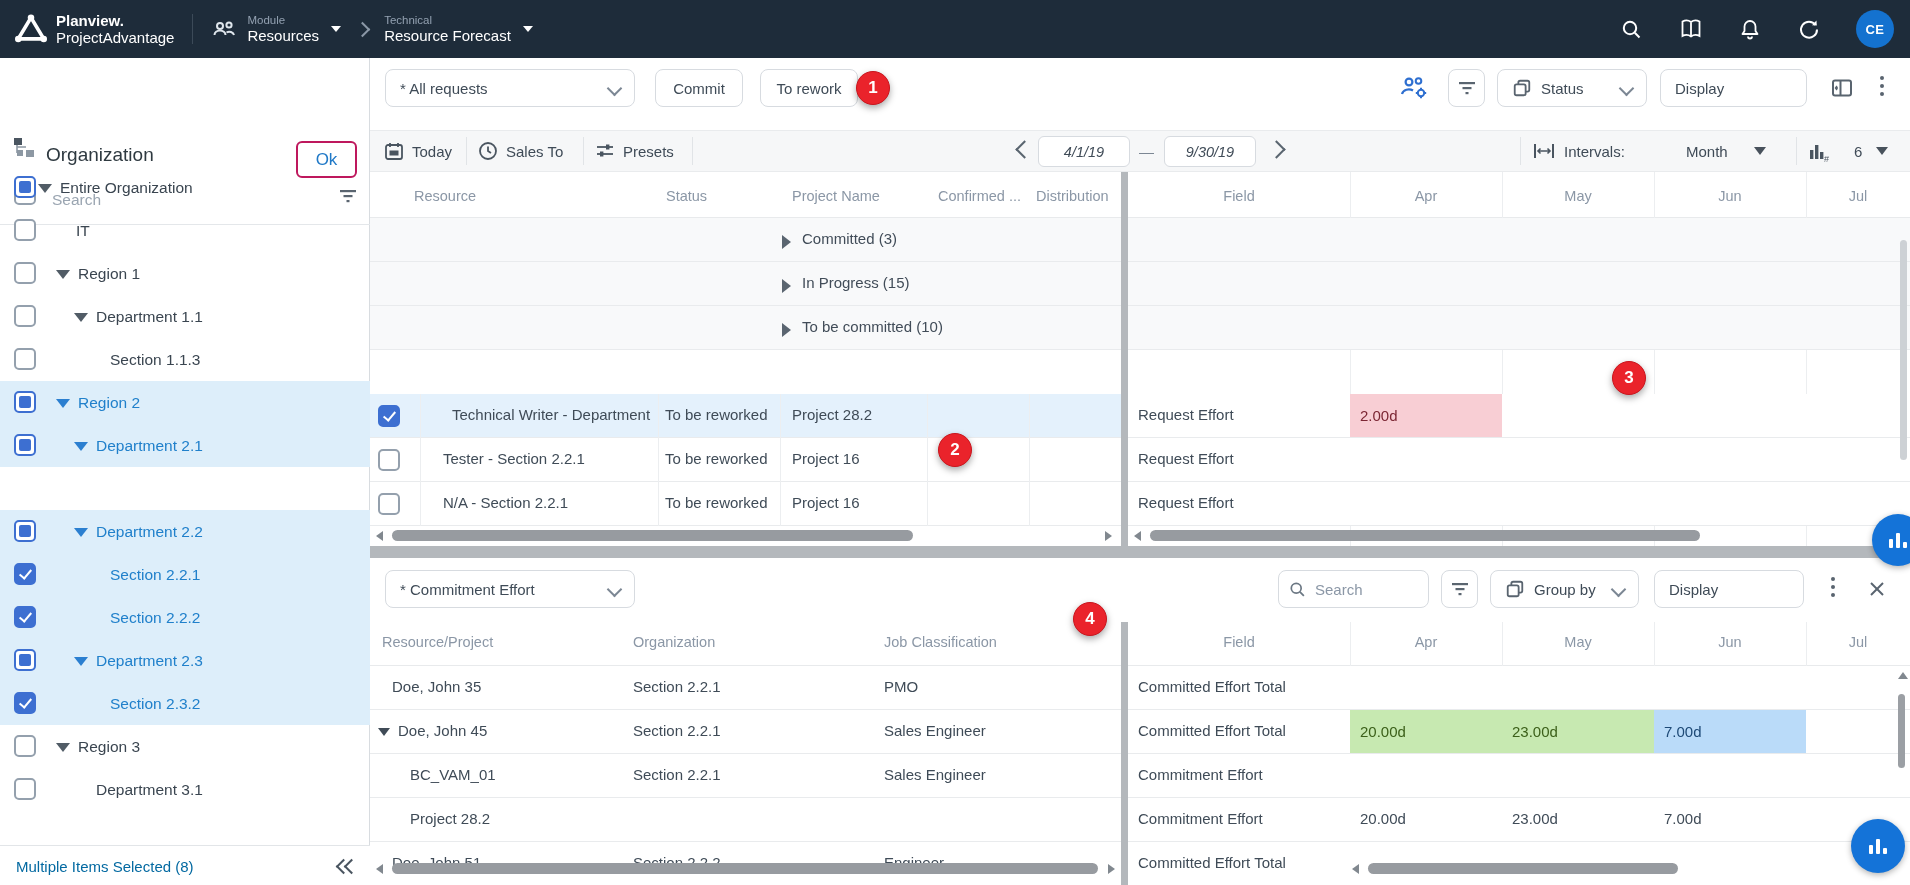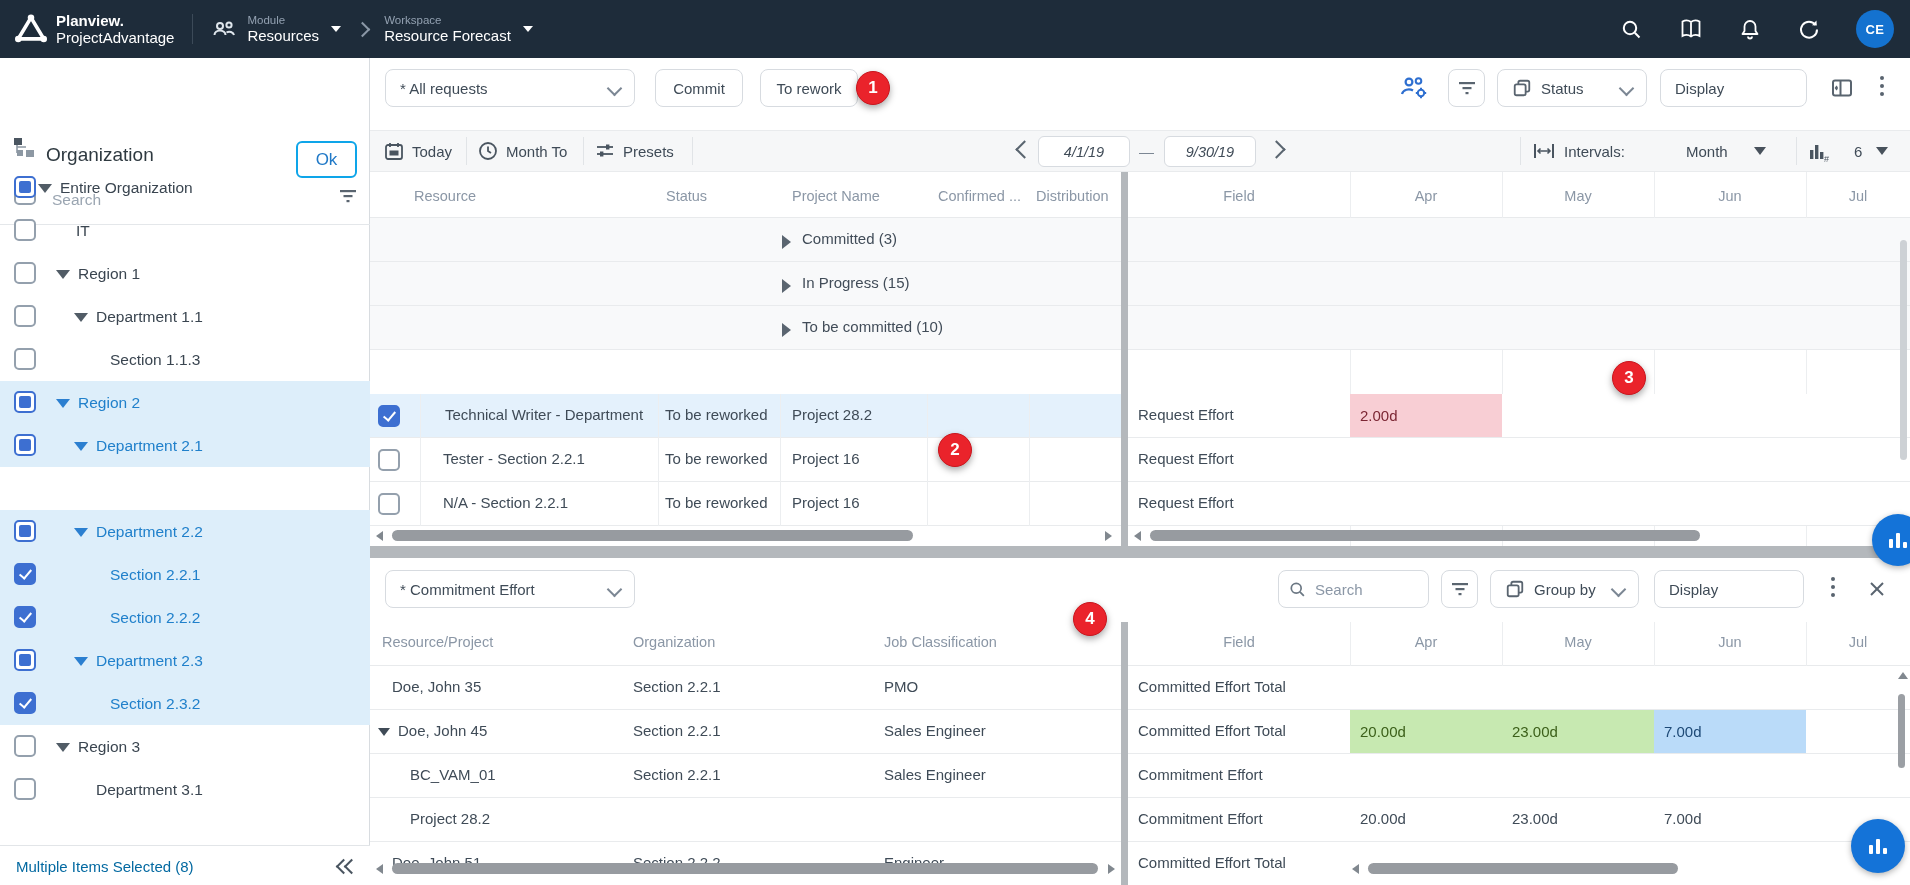--- a/index.html
+++ b/index.html
@@ -15,21 +15,21 @@
     border-top:6px solid #fff;margin-left:12px;}
   .tn-chev{width:9px;height:9px;border-right:2px solid #8b98a7;border-top:2px solid #8b98a7;
     transform:rotate(45deg);margin:0 16px;}
   .avatar{width:38px;height:38px;border-radius:50%;background:#1472cf;display:flex;
     align-items:center;justify-content:center;font-size:13px;font-weight:bold;letter-spacing:.5px;}
   .tn-icon{margin-left:36px;display:flex;align-items:center;}
   
   .sidebar{position:absolute;left:0;top:58px;width:370px;height:827px;background:#fff;
     border-right:1px solid #d8dce0;box-sizing:border-box;z-index:10;}
   .sb-title{position:absolute;left:46px;top:86px;font-size:19px;color:#2e3940;}
-  .ok-btn{position:absolute;left:296px;top:83px;width:61px;height:37px;border:2px solid #0ea5e9;
+  .ok-btn{position:absolute;left:296px;top:83px;width:61px;height:37px;border:2px solid #be185d;
     border-radius:6px;background:#fff;color:#2079c7;font-size:17px;display:flex;align-items:center;
     justify-content:center;box-sizing:border-box;}
   .sb-search-input{position:absolute;left:50px;top:127px;width:270px;height:28px;border:none;outline:none;
     font-size:15.5px;color:#3a4550;font-family:"Liberation Sans",sans-serif;}
   .sb-search-input::placeholder{color:#9aa5b1;}
   .sb-divider{position:absolute;left:0;top:166px;width:370px;height:1px;background:#e4e7ea;}
   .cb{position:absolute;left:14px;width:22px;height:22px;border:2px solid #94a0ad;border-radius:5px;
     background:#fff;box-sizing:border-box;}
   .cb-ind{border-color:#3d6fd1;}
   .cb-ind::after{content:"";position:absolute;left:3px;top:3px;right:3px;bottom:3px;background:#3d6fd1;border-radius:2px;}
@@ -143,21 +143,21 @@
     <span style="display:flex;align-items:center;cursor:pointer;">
       <span>
         <div class="tn-label">Module</div>
         <div class="tn-value">Resources</div>
       </span>
       <span class="ddown"></span>
     </span>
     <span class="tn-chev"></span>
     <span style="display:flex;align-items:center;cursor:pointer;">
       <span>
-        <div class="tn-label">Workspace</div>
+        <div class="tn-label">Technical</div>
         <div class="tn-value">Resource Forecast</div>
       </span>
       <span class="ddown"></span>
     </span>
     <span style="flex:1;"></span>
     <span class="tn-icon">
       <svg width="23" height="23" viewBox="0 0 23 23">
         <circle cx="10" cy="10" r="6.2" fill="none" stroke="#fff" stroke-width="2"></circle>
         <line x1="14.8" y1="14.8" x2="19.5" y2="19.5" stroke="#fff" stroke-width="2"></line>
       </svg>
@@ -341,21 +341,21 @@
         <rect x="5.5" y="9.5" width="9" height="5" fill="#4a5560"></rect>
       </svg>
       <span>Today</span>
     </div>
     <span class="db-sep" style="left:96px;"></span>
     <div class="db-item" style="left:108px;">
       <svg width="20" height="20" viewBox="0 0 20 20" style="margin-right:8px;">
         <circle cx="10" cy="10" r="8" fill="none" stroke="#4a5560" stroke-width="1.8"></circle>
         <path d="M10 5.5 V10 L13 12" fill="none" stroke="#4a5560" stroke-width="1.8"></path>
       </svg>
-      <span>Month To</span>
+      <span>Sales To</span>
     </div>
     <span class="db-sep" style="left:213px;"></span>
     <div class="db-item" style="left:225px;">
       <svg width="20" height="20" viewBox="0 0 20 20" style="margin-right:8px;">
         <line x1="2" y1="6" x2="18" y2="6" stroke="#4a5560" stroke-width="1.8"></line>
         <line x1="2" y1="13" x2="18" y2="13" stroke="#4a5560" stroke-width="1.8"></line>
         <rect x="11" y="3.5" width="3.4" height="5" fill="#4a5560"></rect>
         <rect x="5" y="10.5" width="3.4" height="5" fill="#4a5560"></rect>
       </svg>
       <span>Presets</span>
@@ -421,21 +421,21 @@
     <span class="g-exp g-exp-closed"></span>
     <span class="g-label">In Progress (15)</span>
   </div>
   <div class="group-row" style="top:306px;">
     <span class="g-exp g-exp-closed"></span>
     <span class="g-label">To be committed (10)</span>
   </div>
 
   <div class="drow drow-sel" style="left:370px;top:394px;width:751px;">
     <span class="cb cb-chk" style="left:8px;top:11px;"></span>
-    <span class="cell" style="left:75px;top:12px;">Technical Writer - Department</span>
+    <span class="cell" style="left:82px;top:12px;">Technical Writer - Department</span>
     <span class="cell" style="left:295px;top:12px;">To be reworked</span>
     <span class="cell" style="left:422px;top:12px;">Project 28.2</span>
   </div>
   <div class="drow" style="left:370px;top:438px;width:751px;">
     <span class="cb" style="left:8px;top:11px;"></span>
     <span class="cell" style="left:73px;top:12px;">Tester - Section 2.2.1</span>
     <span class="cell" style="left:295px;top:12px;">To be reworked</span>
     <span class="cell" style="left:422px;top:12px;">Project 16</span>
   </div>
   <div class="drow" style="left:370px;top:482px;width:751px;">

